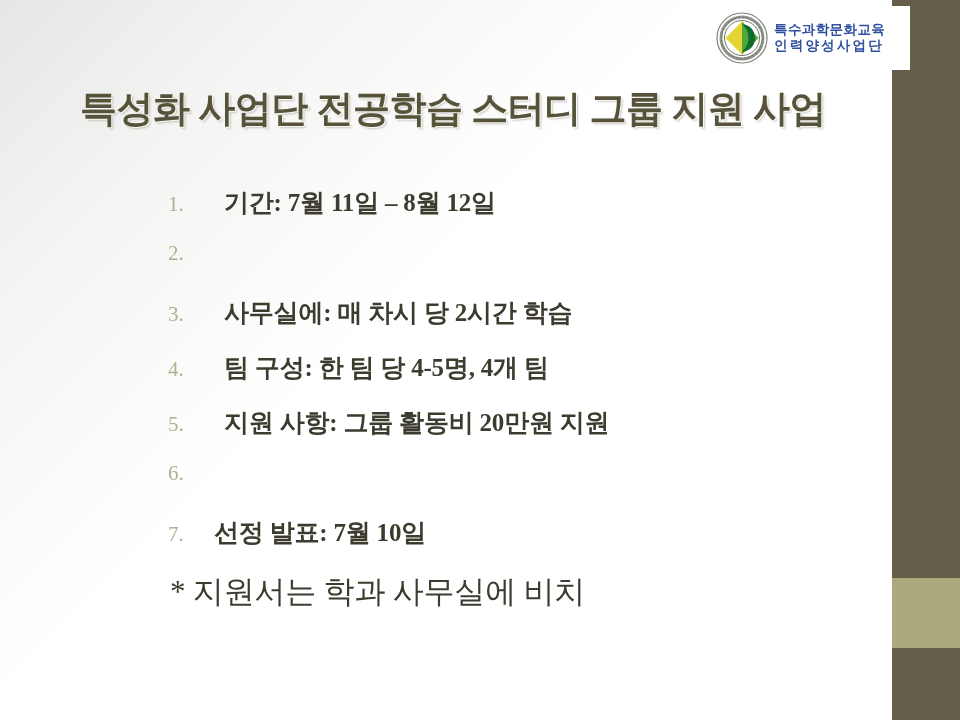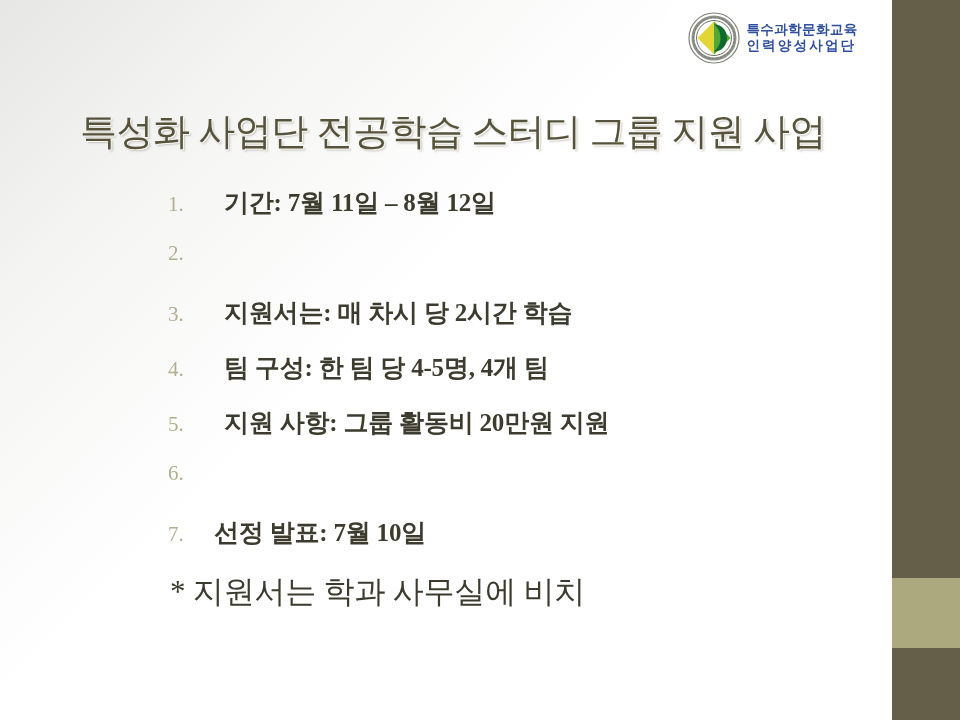--- a/index.html
+++ b/index.html
@@ -41,30 +41,29 @@
   }
   .side-bar-bottom {
     top: 648px;
     height: 72px;
     background: #655F4A;
   }
 
   
   .logo-box {
     position: absolute;
-    left: 670px;
+    left: 710px;
     top: 6px;
     width: 200px;
     height: 64px;
     background: #ffffff;
     display: flex;
     align-items: center;
     padding-left: 6px;
     box-sizing: border-box;
-    justify-content: center;
   }
   .logo-seal {
     width: 52px;
     height: 52px;
     flex: 0 0 52px;
     position: relative;
   }
   .logo-seal svg { display: block; }
   .logo-text {
     margin-left: 6px;
@@ -84,27 +83,26 @@
   .logo-text .line2 {
     letter-spacing: 2.2px;
   }
 
   
   .title {
     position: absolute;
     left: 80px;
     top: 84px;
     font-size: 37px;
-    font-weight: normal;
+    font-weight: bold;
     color: #57533A;
     letter-spacing: -0.5px;
     white-space: nowrap;
     text-shadow: 1px 1px 0 rgba(255,255,255,0.85),
                  2px 2px 2px rgba(90,86,60,0.30);
-    margin-top: 23px;
   }
 
   
   .list {
     position: absolute;
     left: 168px;
     top: 186px;
     width: 700px;
   }
   .list-item {
@@ -174,21 +172,21 @@
       <span class="item-num">1.</span>
       <span class="item-text">기간: 7월 11일 – 8월 12일</span>
     </div>
 
     <div class="list-item">
       <span class="item-num">2.</span>
     </div>
 
     <div class="list-item">
       <span class="item-num">3.</span>
-      <span class="item-text">지원서는: 매 차시 당 2시간 학습</span>
+      <span class="item-text">사무실에: 매 차시 당 2시간 학습</span>
     </div>
 
     <div class="list-item">
       <span class="item-num">4.</span>
       <span class="item-text">팀 구성: 한 팀 당 4-5명, 4개 팀</span>
     </div>
 
     <div class="list-item">
       <span class="item-num">5.</span>
       <span class="item-text">지원 사항: 그룹 활동비 20만원 지원</span>

